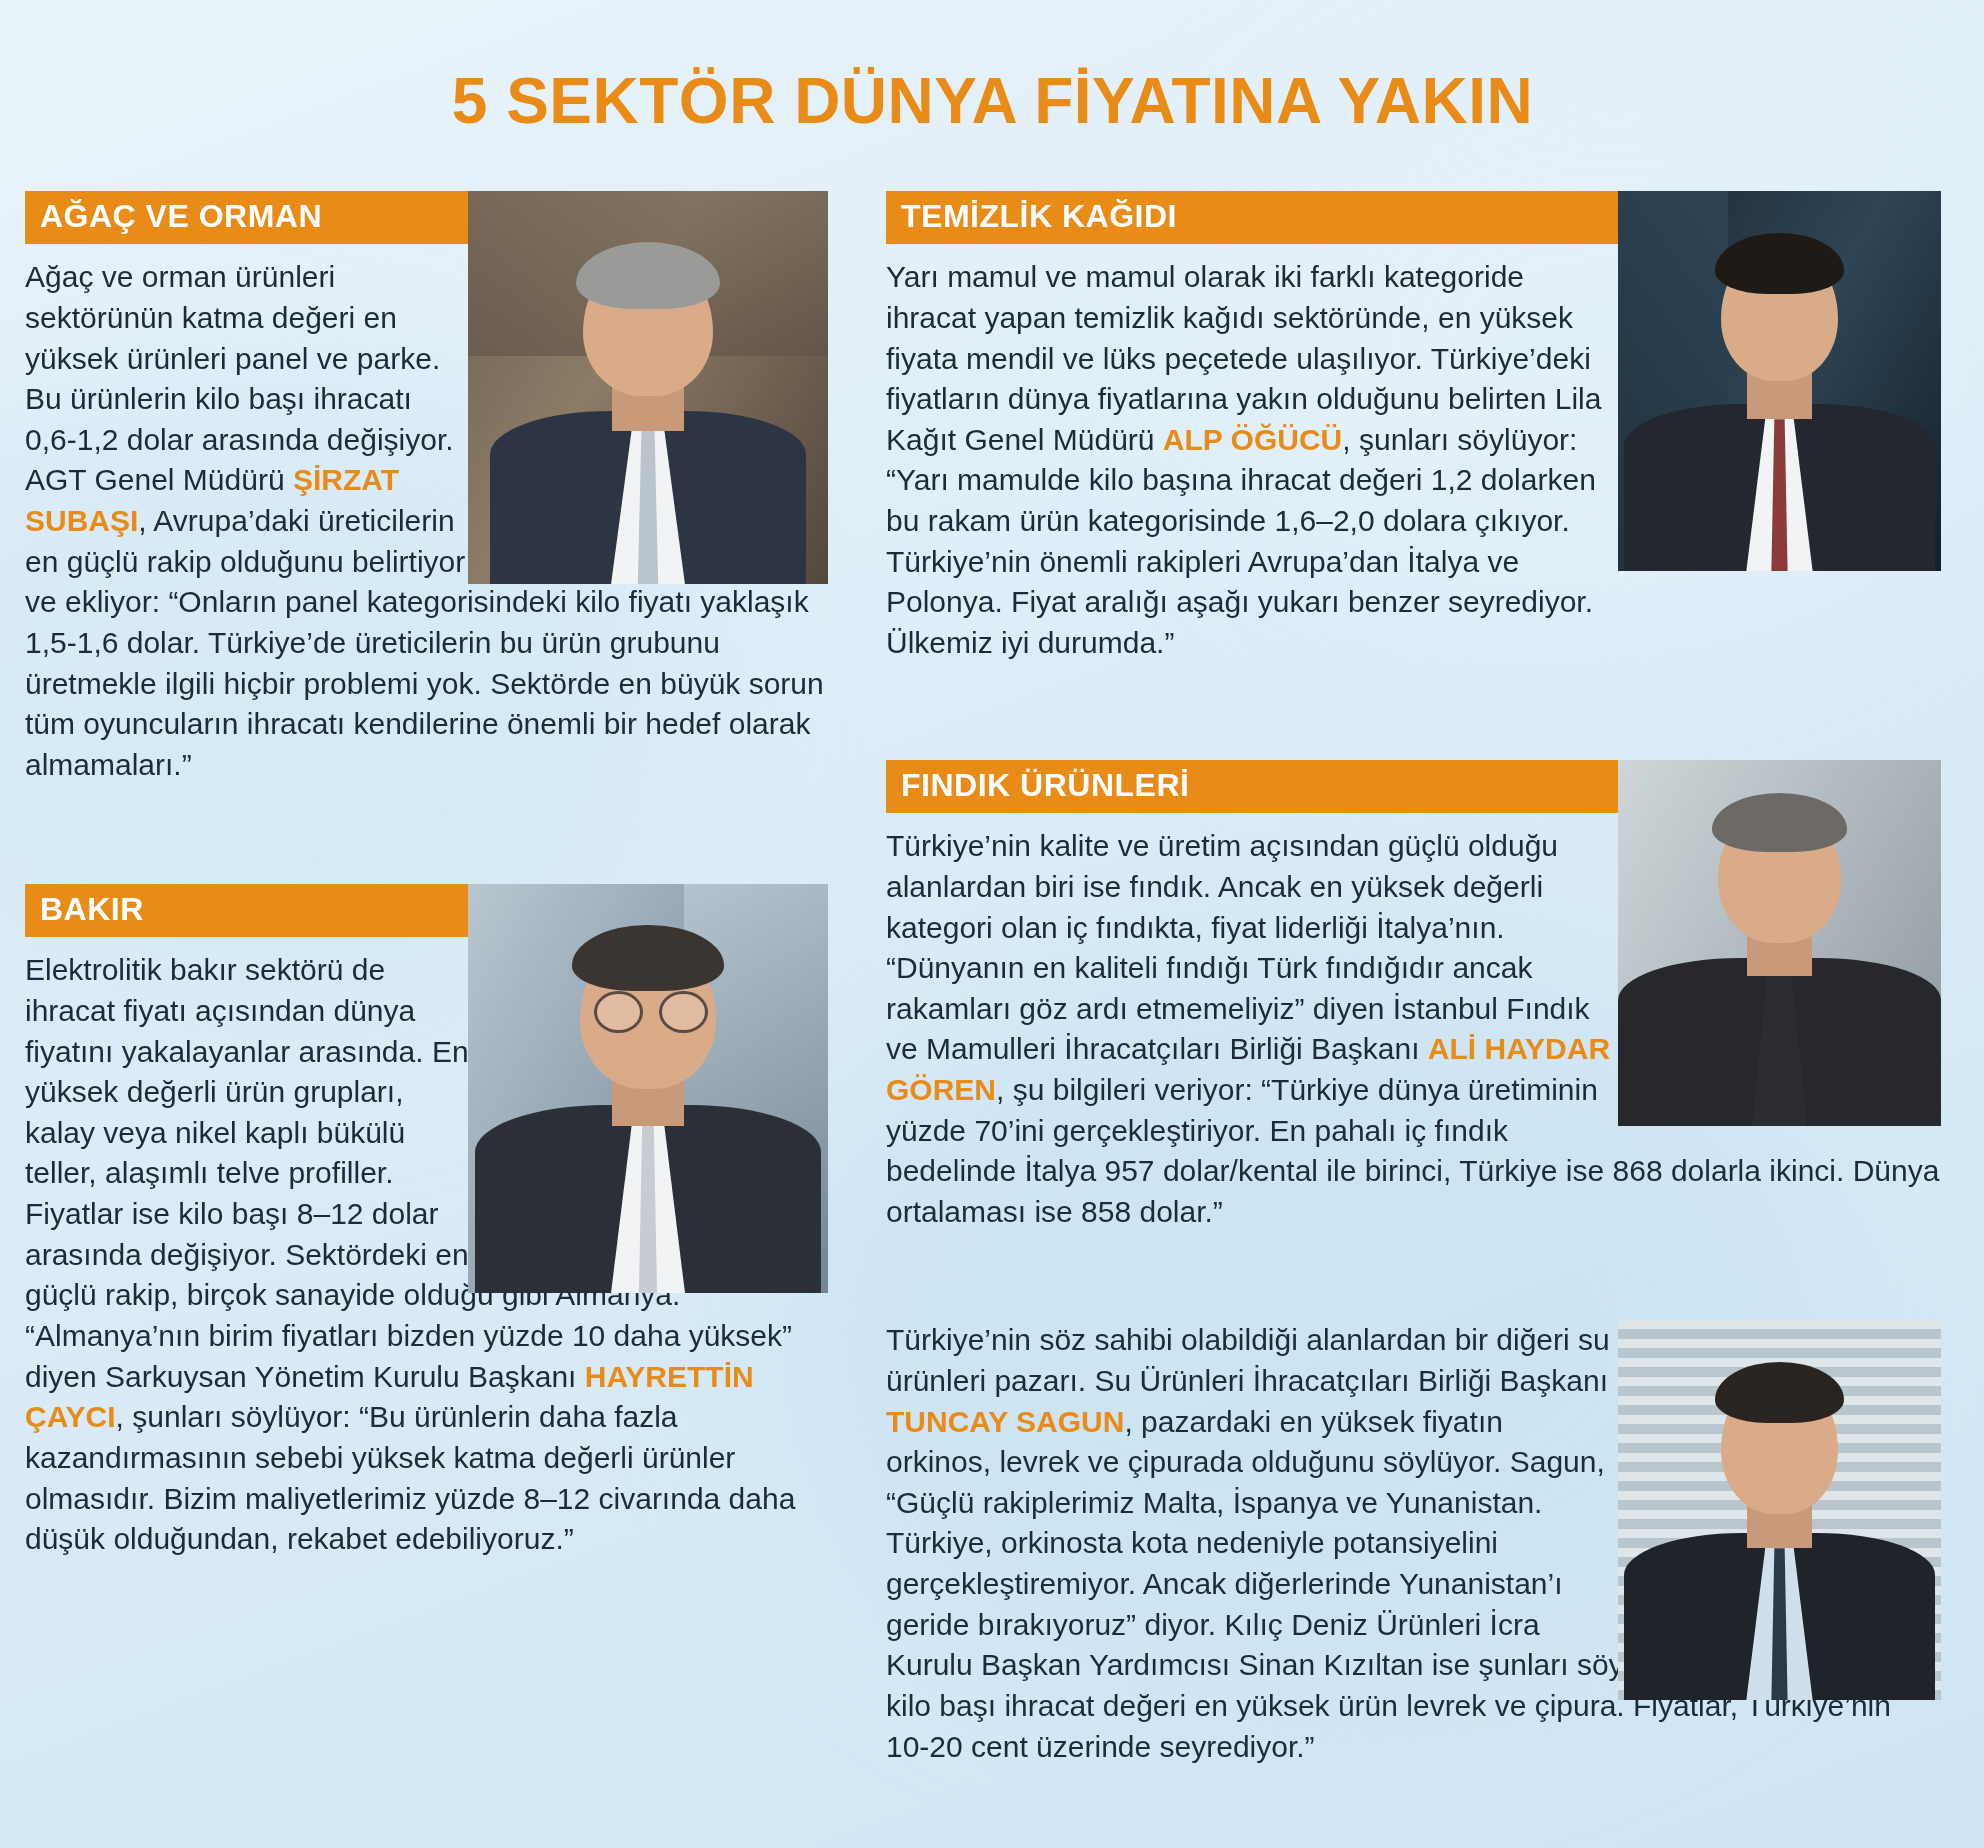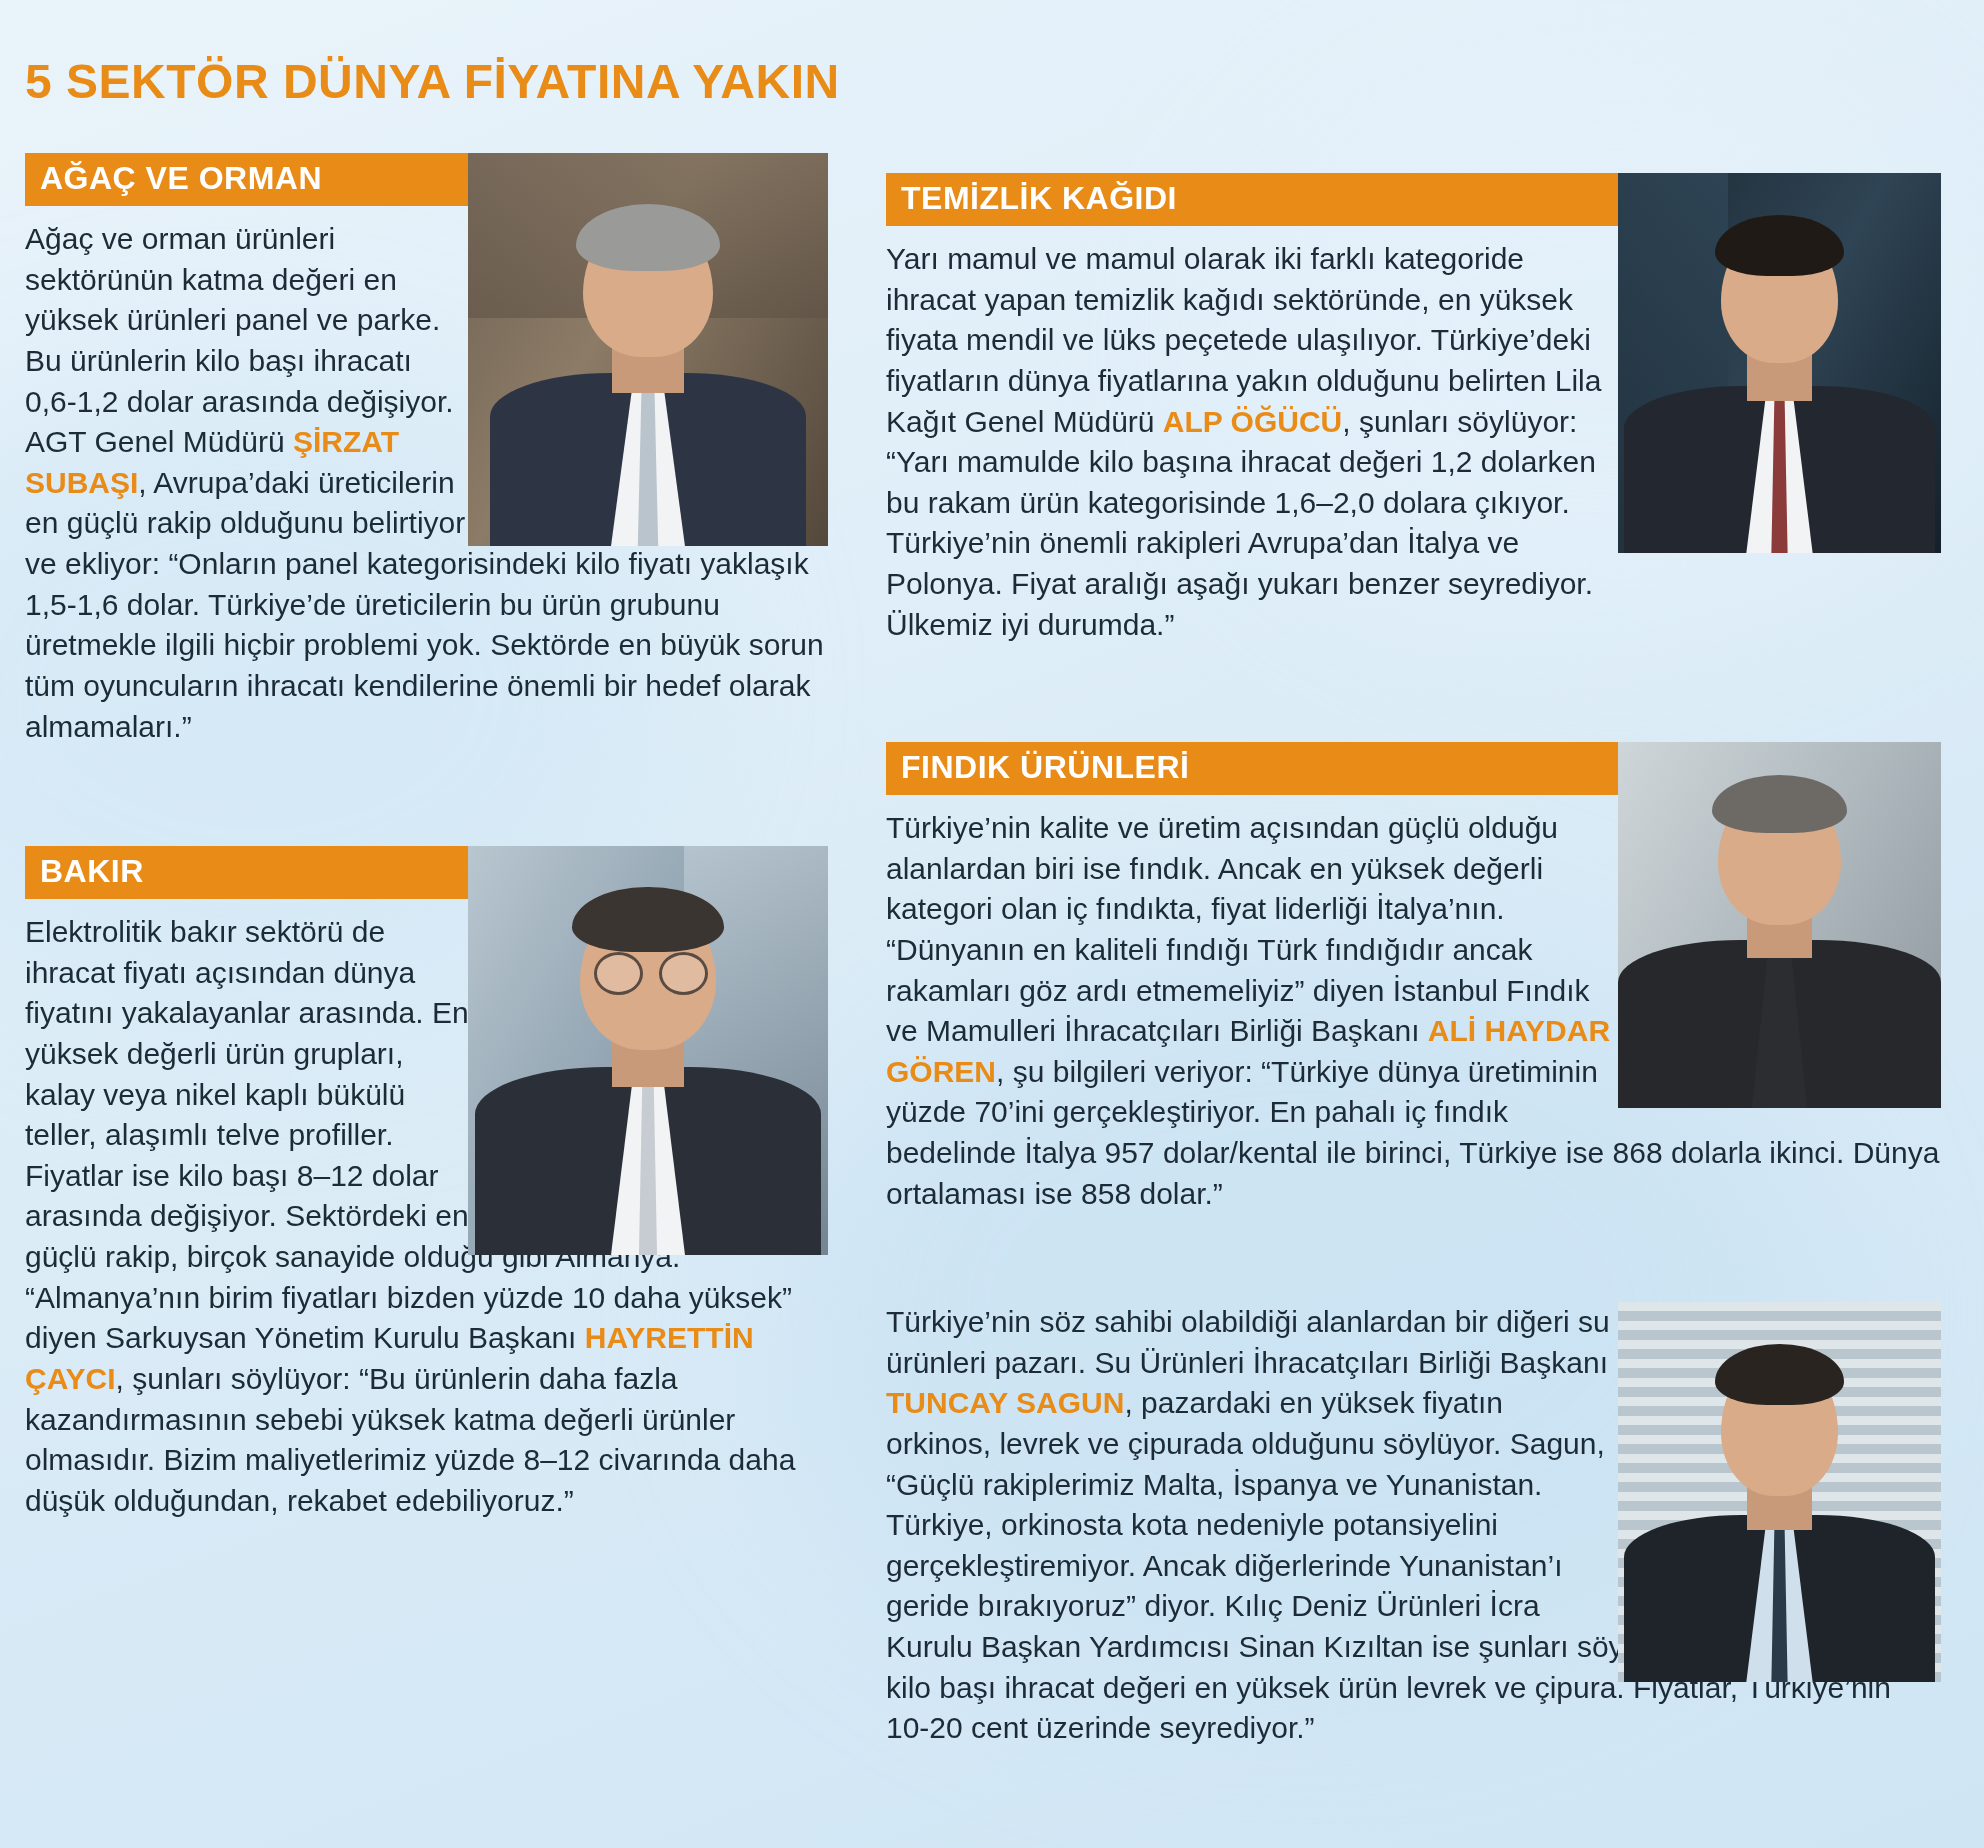--- a/index.html
+++ b/index.html
@@ -29,22 +29,23 @@
 
   .page {
     position: relative;
     width: 1985px;
     height: 1849px;
     box-sizing: border-box;
     padding: 0 25px;
   }
 
   .main-title {
+    text-align: center;
     color: #e98b17;
-    font-size: 48px;
+    font-size: 64px;
     font-weight: bold;
     letter-spacing: 0.5px;
     padding-top: 25px;
     padding-bottom: 13.3px;
     line-height: 1.05;
     white-space: nowrap;
   }
 
   .columns {
     display: flex;
@@ -182,21 +183,21 @@
         <div class="body-text">
           <span style="float:right;width:360px;height:304px;shape-outside:border-box;"></span>
           <span>Elektrolitik bakır sektörü de ihracat fiyatı açısından dünya fiyatını yakalayanlar arasında. En yüksek değerli ürün grupları, kalay veya nikel kaplı bükülü teller, alaşımlı telve profiller. Fiyatlar ise kilo başı 8–12 dolar arasında değişiyor. Sektördeki en güçlü rakip, birçok sanayide olduğu gibi Almanya. “Almanya’nın birim fiyatları bizden yüzde 10 daha yüksek” diyen Sarkuysan Yönetim Kurulu Başkanı </span><span class="name">HAYRETTİN ÇAYCI</span><span>, şunları söylüyor: “Bu ürünlerin daha fazla kazandırmasının sebebi yüksek katma değerli ürünler olmasıdır. Bizim maliyetlerimiz yüzde 8–12 civarında daha düşük olduğundan, rekabet edebiliyoruz.”</span>
         </div>
       </div>
 
     </div>
 
     <div class="col-right">
 
-      <div class="section" style="min-height:542px;margin-top:20px;">
+      <div class="section" style="min-height:542px;">
         <div class="photo" id="photo-temizlik">
           <div class="ph-inner">
             <div class="ph-bg" style="background:linear-gradient(120deg,#1d2a35 0%,#2f4454 50%,#14212c 100%);"></div>
             <div class="ph-stripe" style="left:0;top:0;width:34%;height:100%;background:linear-gradient(180deg,#365063,#1a2833);"></div>
             <div class="ph-body" style="left:2%;top:56%;width:96%;height:46%;background:#23272f;"></div>
             <div class="ph-shirt" style="left:26%;top:56%;width:48%;height:46%;"></div>
             <div class="ph-tie" style="left:42%;top:60%;width:16%;height:42%;background:#8c3b3b;"></div>
             <div class="ph-neck" style="left:40%;top:46%;width:20%;height:14%;"></div>
             <div class="ph-head" style="left:32%;top:14%;width:36%;height:36%;"></div>
             <div class="ph-hair" style="left:30%;top:11%;width:40%;height:16%;background:#1f1a16;"></div>

